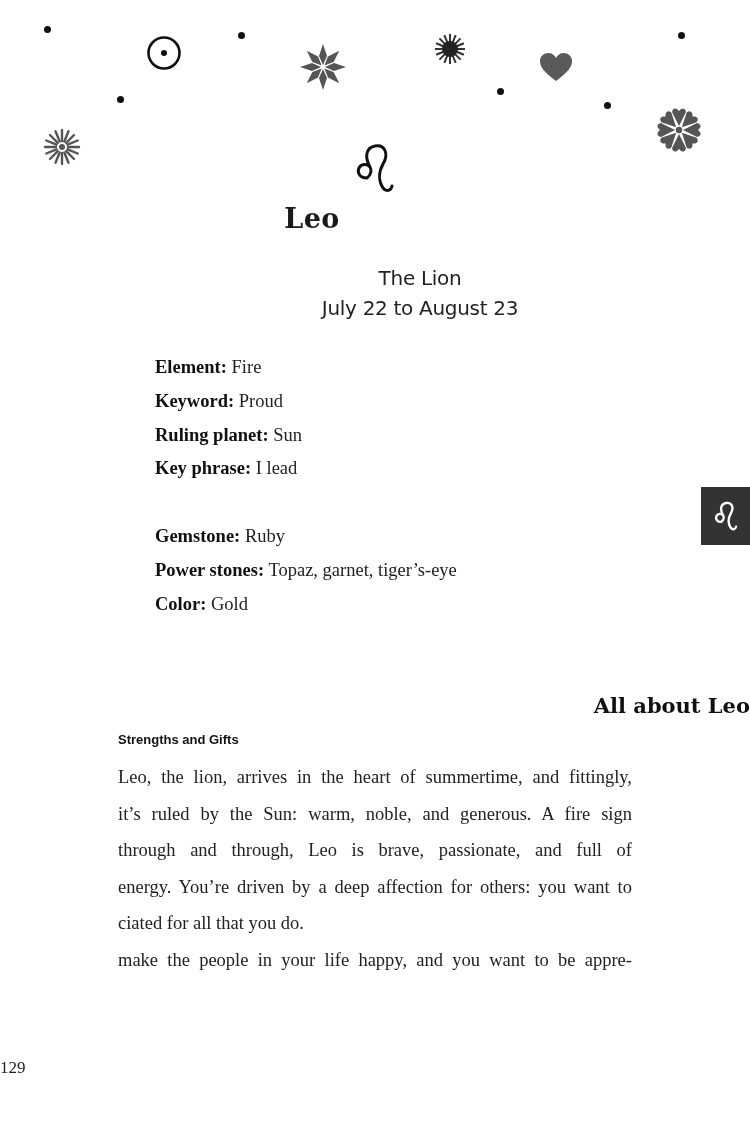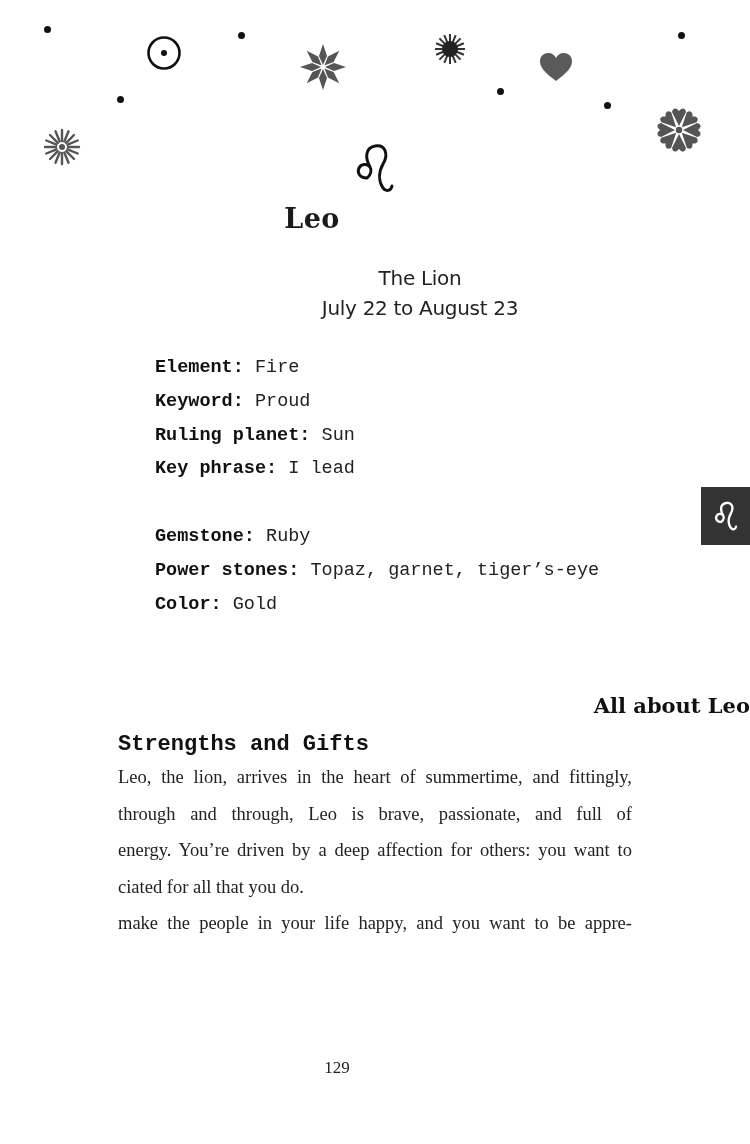--- a/index.html
+++ b/index.html
@@ -29,53 +29,53 @@
       text-align: center;
       font-family: "DejaVu Sans", sans-serif;
       font-size: 20px; color: #222;
       letter-spacing: -0.3px;
       margin-left: 45px;
     }
     .subtitle.l1 { top: 266px; }
     .subtitle.l2 { top: 296px; }
 
     .facts { position: absolute; left: 155px; font-size: 18.5px; color: #222; }
-    .fact { height: 33.8px; line-height: 33.8px; white-space: nowrap; font-family: Liberation Mono, monospace; }
+    .fact { height: 33.8px; line-height: 33.8px; white-space: nowrap; }
     .fact .k { font-weight: bold; color: #111; }
     .facts.g1 { top: 351px; }
     .facts.g2 { top: 520px; }
 
     .side-tab {
       position: absolute; left: 701px; top: 487px; width: 49px; height: 58px;
       background: #333333;
     }
     .side-tab svg { position: absolute; left: 12px; top: 12px; }
 
     .section-title {
       position: absolute; left: 0; width: 750px; top: 693px;
       text-align: right;
       font-family: "DejaVu Serif", serif;
       font-weight: bold; font-size: 21px; color: #111;
     }
     .sub-heading {
       position: absolute; left: 118px; top: 732px;
-      font-family: Liberation Mono, monospace;
-      font-weight: bold; font-size: 22px; color: #111;
+      font-family: Liberation Sans, sans-serif;
+      font-weight: bold; font-size: 13px; color: #111;
     }
     .body-text {
       position: absolute; left: 118px; width: 514px; top: 759px;
       font-size: 18.5px; line-height: 36.5px; color: #222;
       text-align: justify;
     }
     .body-line { display: block; white-space: nowrap; text-align-last: justify; height: 36.5px; }
     .body-line.last { text-align-last: left; }
 
     .page-number {
       position: absolute; left: 0; width: 674px; top: 1058px;
-      text-align: center; font-size: 17px; color: #222;
+      font-size: 17px; color: #222;
     }
   </style>
 </head>
 <body>
 
 <div class="dot" style="left:44px;top:26px;"></div>
 <div class="dot" style="left:238px;top:32px;"></div>
 <div class="dot" style="left:117px;top:96px;"></div>
 <div class="dot" style="left:497px;top:88px;"></div>
 <div class="dot" style="left:604px;top:102px;"></div>
@@ -193,19 +193,20 @@
   <svg width="26" height="34" viewBox="0 0 44 52">
     <path d="M14 36 C 6 36 4 30 6 26 C 8 22 14 21 17 25 C 19 28 18 33 14 36 M17 25 C 12 16 12 6 22 4 C 32 2 36 12 30 22 C 25 31 26 40 30 46 C 33 50 38 49 39 44" fill="none" stroke="#ffffff" stroke-width="4" stroke-linecap="round"></path>
   </svg>
 </div>
 
 <div class="section-title">All about Leo</div>
 <div class="sub-heading">Strengths and Gifts</div>
 
 <div class="body-text">
   <span class="body-line">Leo, the lion, arrives in the heart of summertime, and fittingly,</span>
+  <span class="body-line">it’s ruled by the Sun: warm, noble, and generous. A fire sign</span>
   <span class="body-line">through and through, Leo is brave, passionate, and full of</span>
   <span class="body-line">energy. You’re driven by a deep affection for others: you want to</span>
   <span class="body-line last">ciated for all that you do.</span>
   <span class="body-line">make the people in your life happy, and you want to be appre-</span>
 </div>
 
 <div class="page-number">129</div>
 
 </body></html>

